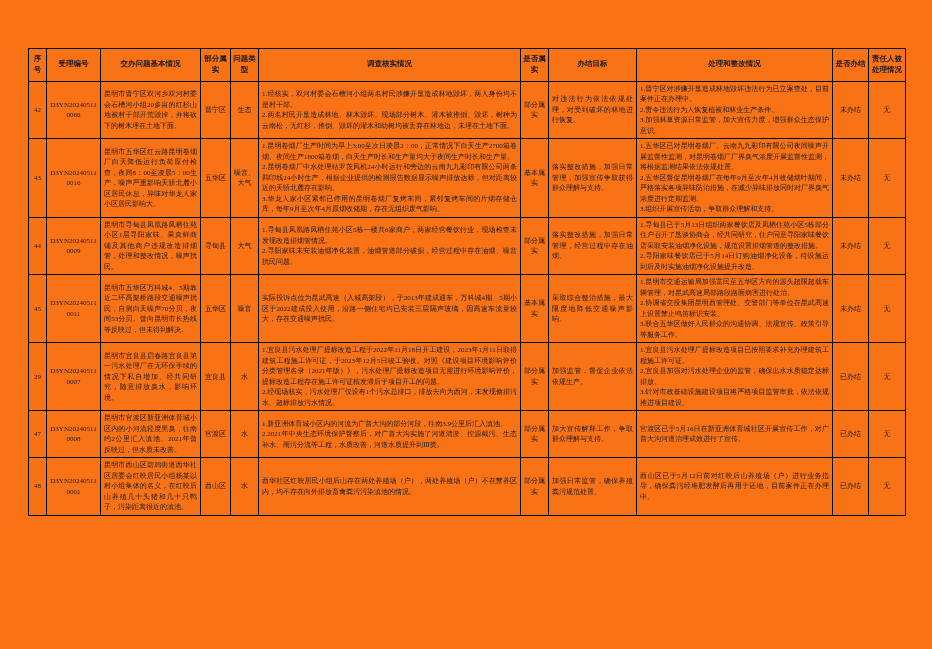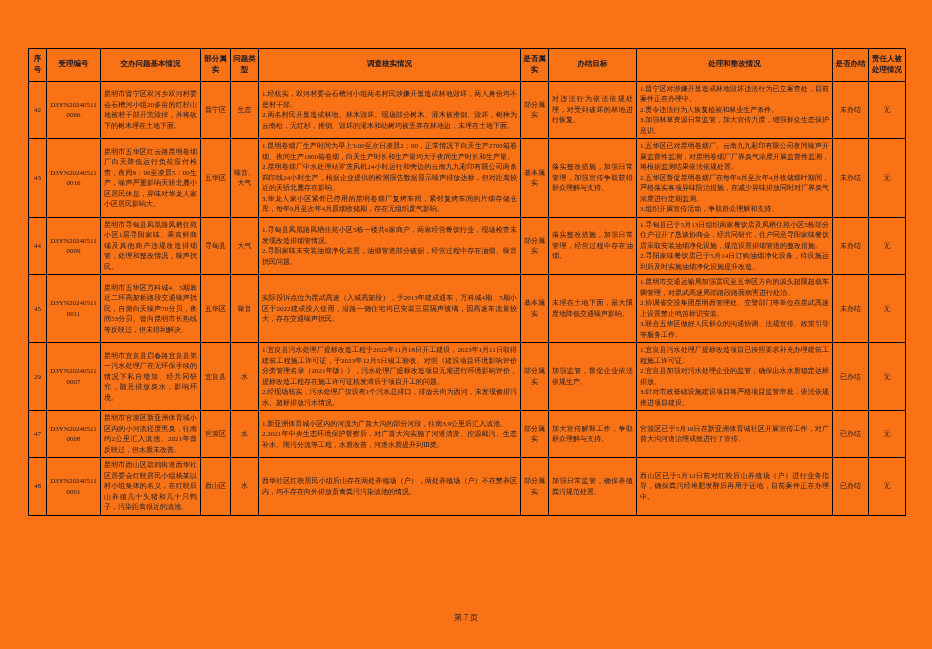--- a/index.html
+++ b/index.html
@@ -142,21 +142,21 @@
       <td class="c-center">无</td>
     </tr>
         <tr>
       <td class="c-center">45</td>
       <td class="c-center">D3YN202405110011</td>
       <td class="c-left">昆明市五华区万科城4、5期靠近二环高架桥路段交通噪声扰民，自测白天噪声70分贝，夜间53分贝。曾向昆明市长热线等反映过，但未得到解决。</td>
       <td class="c-center">五华区</td>
       <td class="c-center">噪音</td>
       <td class="c-left">实际投诉点位为昆武高速（入城高架段），于2013年建成通车，万科城4期、5期小区于2022建成投入使用，沿路一侧住宅均已安装三层隔声玻璃，因高速车流量较大，存在交通噪声扰民。</td>
       <td class="c-center">基本属实</td>
-      <td class="c-left">未埋在土地下面，最大限度地降低交通噪声影响。</td>
+      <td class="c-left">采取综合整治措施，最大限度地降低交通噪声影响。</td>
       <td class="c-left">1.昆明市交通运输局加强富民至五华区方向的源头超限超载车辆管理，对昆武高速局部路段路面病害进行处治。
 2.协调省交投集团昆明西管理处、交警部门等单位在昆武高速上设置禁止鸣笛标识安装。
 3.联合五华区做好人民群众的沟通协调、法规宣传、政策引导等服务工作。</td>
       <td class="c-center">未办结</td>
       <td class="c-center">无</td>
     </tr>
         <tr>
       <td class="c-center">29</td>
       <td class="c-center">D3YN202405110007</td>
       <td class="c-left">昆明市宜良县启春路宜良县第一污水处理厂在无环保手续的情况下私自增加、经共同研究，随意排放臭水，影响环境。</td>
@@ -195,15 +195,14 @@
       <td class="c-left">西华社区红映居民小组后山存在两处养殖场（户），两处养殖场（户）不在禁养区内，均不存在向外排放畜禽粪污污染滇池的情况。</td>
       <td class="c-center">部分属实</td>
       <td class="c-left">加强日常监管，确保养殖粪污规范处置。</td>
       <td class="c-left">西山区已于5月12日前对红映后山养殖场（户）进行业务指导，确保粪污经堆肥发酵后再用于还地，目前案件正在办理中。</td>
       <td class="c-center">已办结</td>
       <td class="c-center">无</td>
     </tr>
       </tbody>
   </table>
 
-  <div class="footer">第 7 页</div>
 
 </div>
 
 </body></html>

